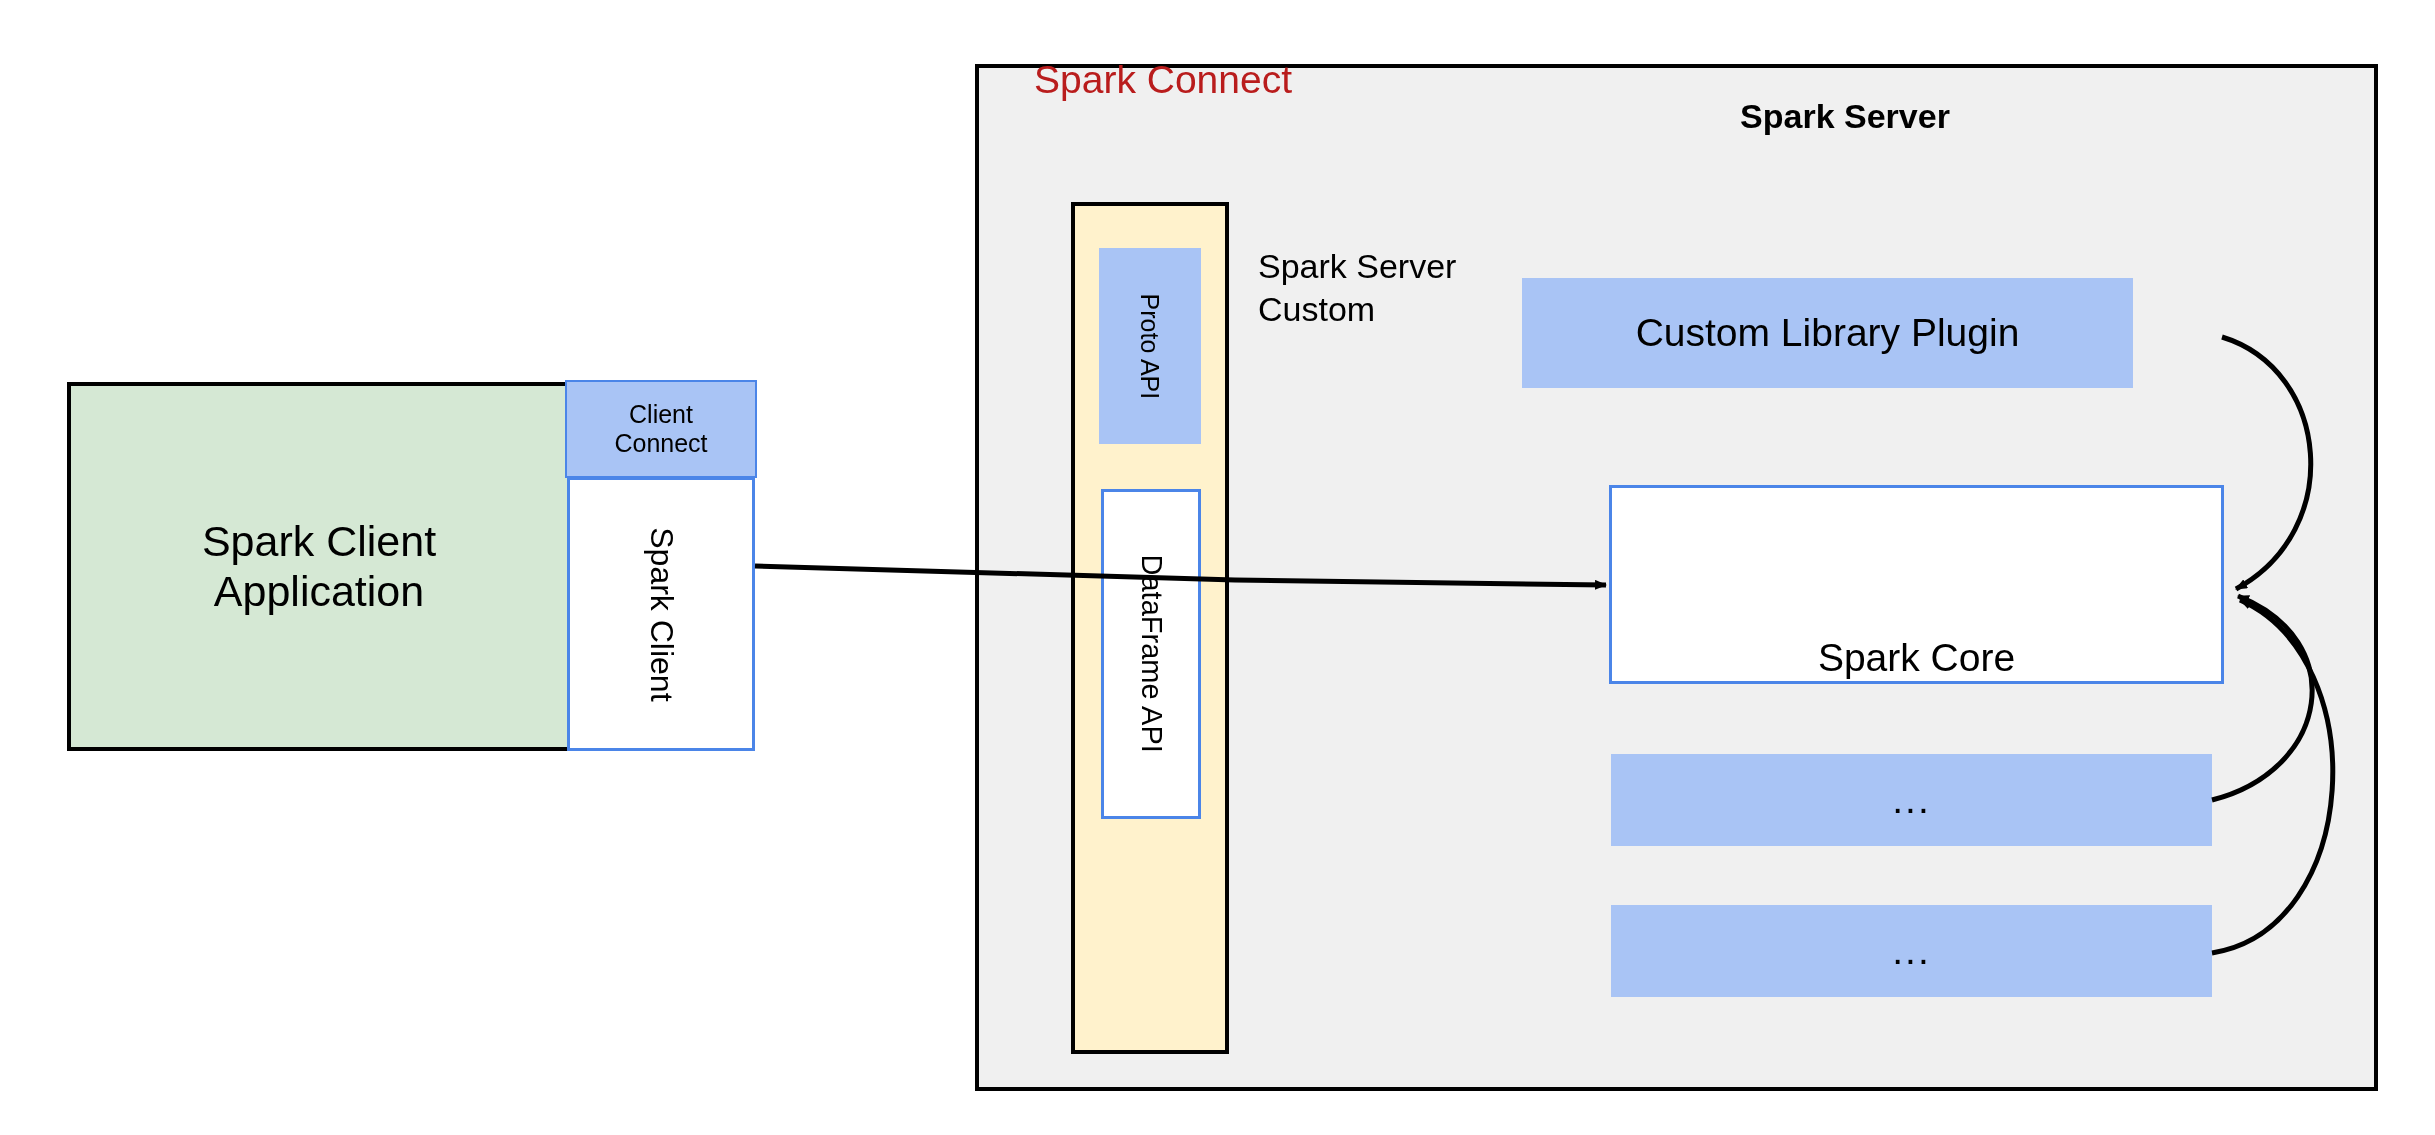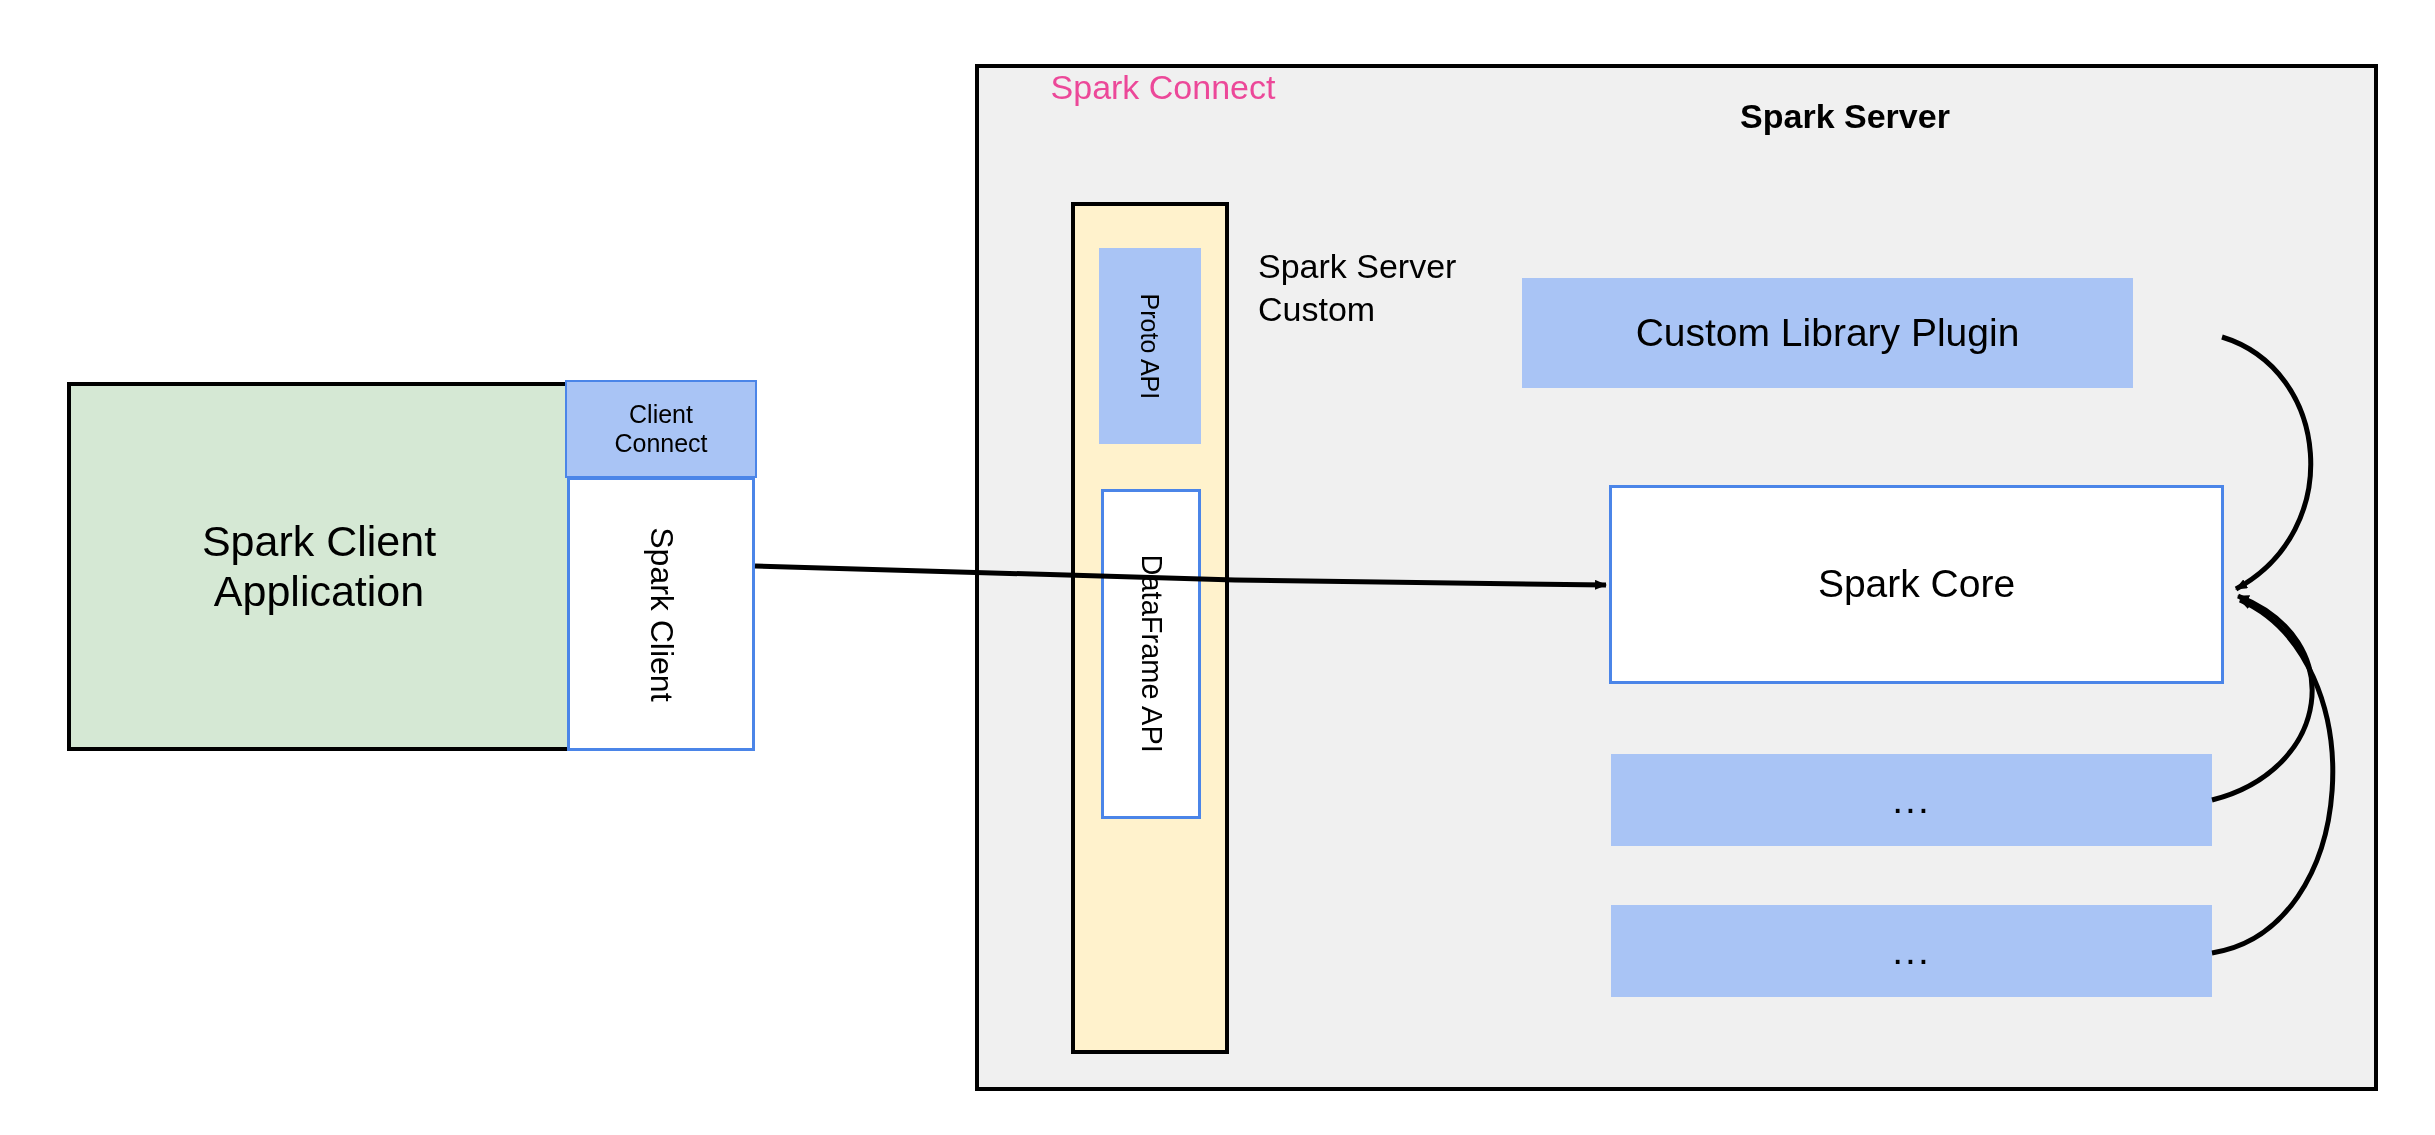--- a/index.html
+++ b/index.html
@@ -72,26 +72,26 @@
     top: 64px;
     width: 1403px;
     height: 1027px;
     background: #f0f0f0;
     border: 4px solid #000000;
   }
 
   .connect-api-label {
     position: absolute;
     left: 1018px;
-    top: 66px;
+    top: 56px;
     width: 290px;
     text-align: center;
-    font-size: 34px;
+    font-size: 39px;
     line-height: 1.25;
-    color: #ec4899;
+    color: #b91c1c;
   }
 
   .server-title {
     position: absolute;
     left: 1700px;
     top: 97px;
     width: 290px;
     text-align: center;
     font-size: 34px;
     font-weight: bold;
@@ -154,20 +154,21 @@
     font-size: 39px;
   }
   .spark-core {
     left: 1609px;
     top: 485px;
     width: 615px;
     height: 199px;
     background: #ffffff;
     border: 3px solid #4b85e8;
     font-size: 39px;
+    align-items: flex-end;
   }
   .dots-box {
     left: 1611px;
     width: 601px;
     height: 92px;
     background: #a9c4f5;
     font-size: 39px;
     letter-spacing: 2px;
   }
   .dots-1 { top: 754px; }

